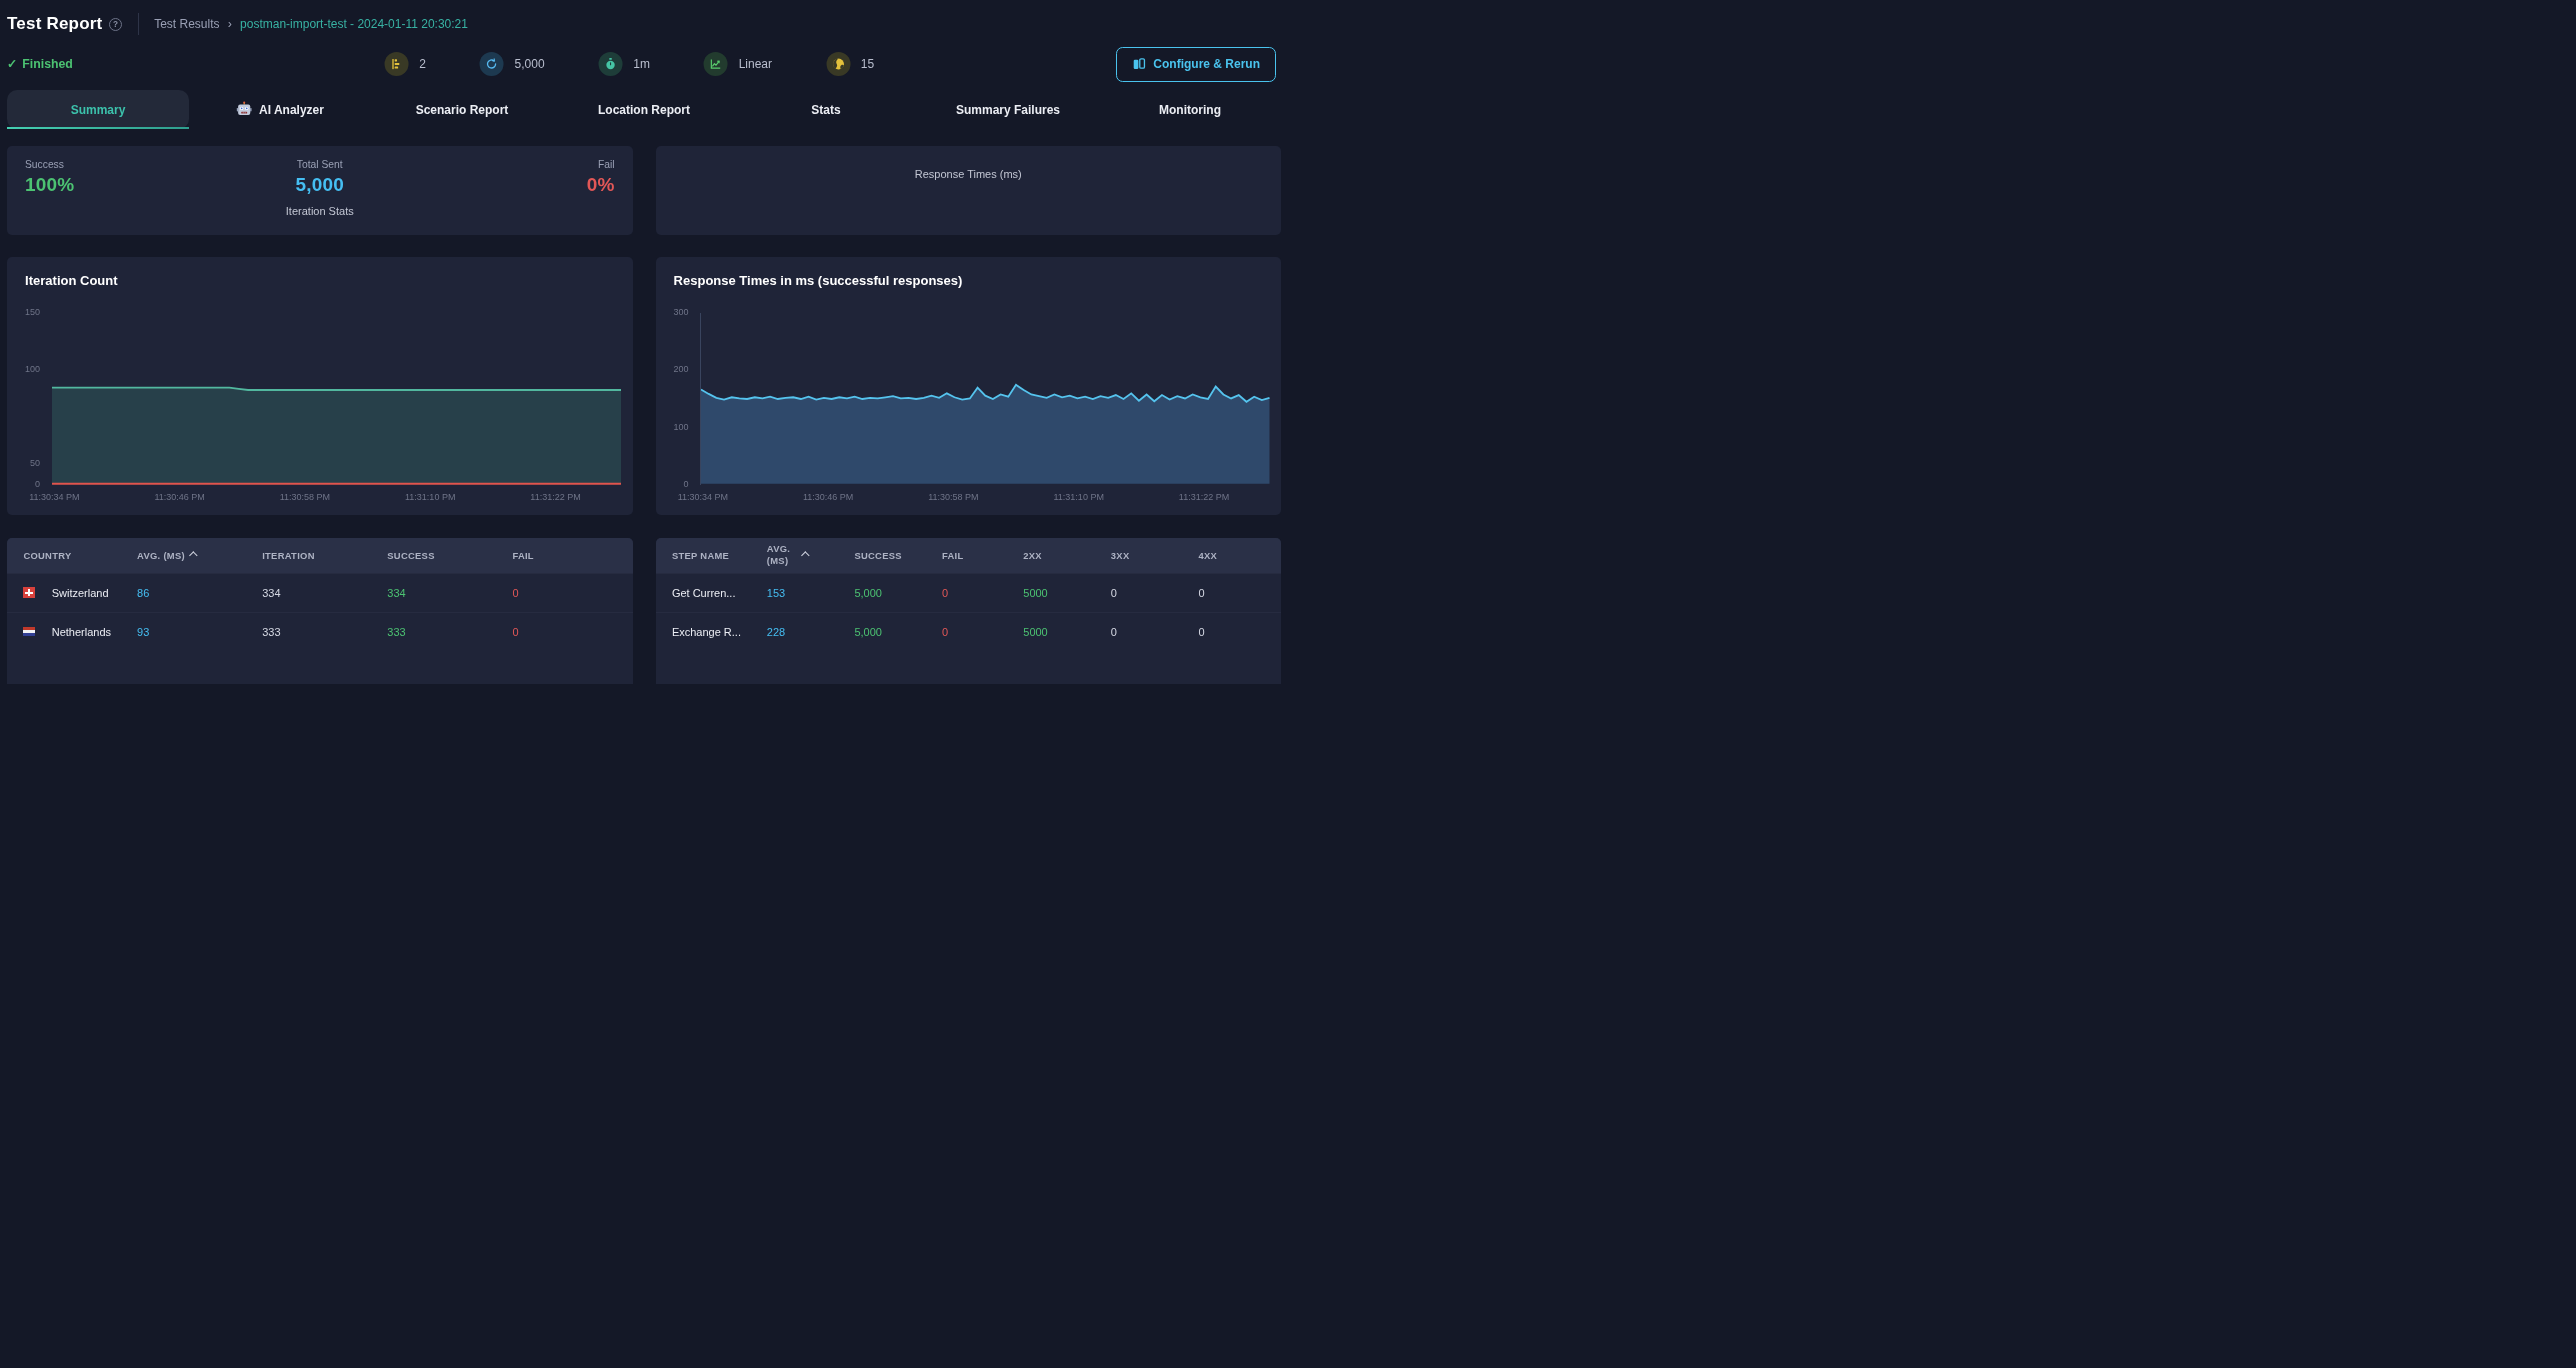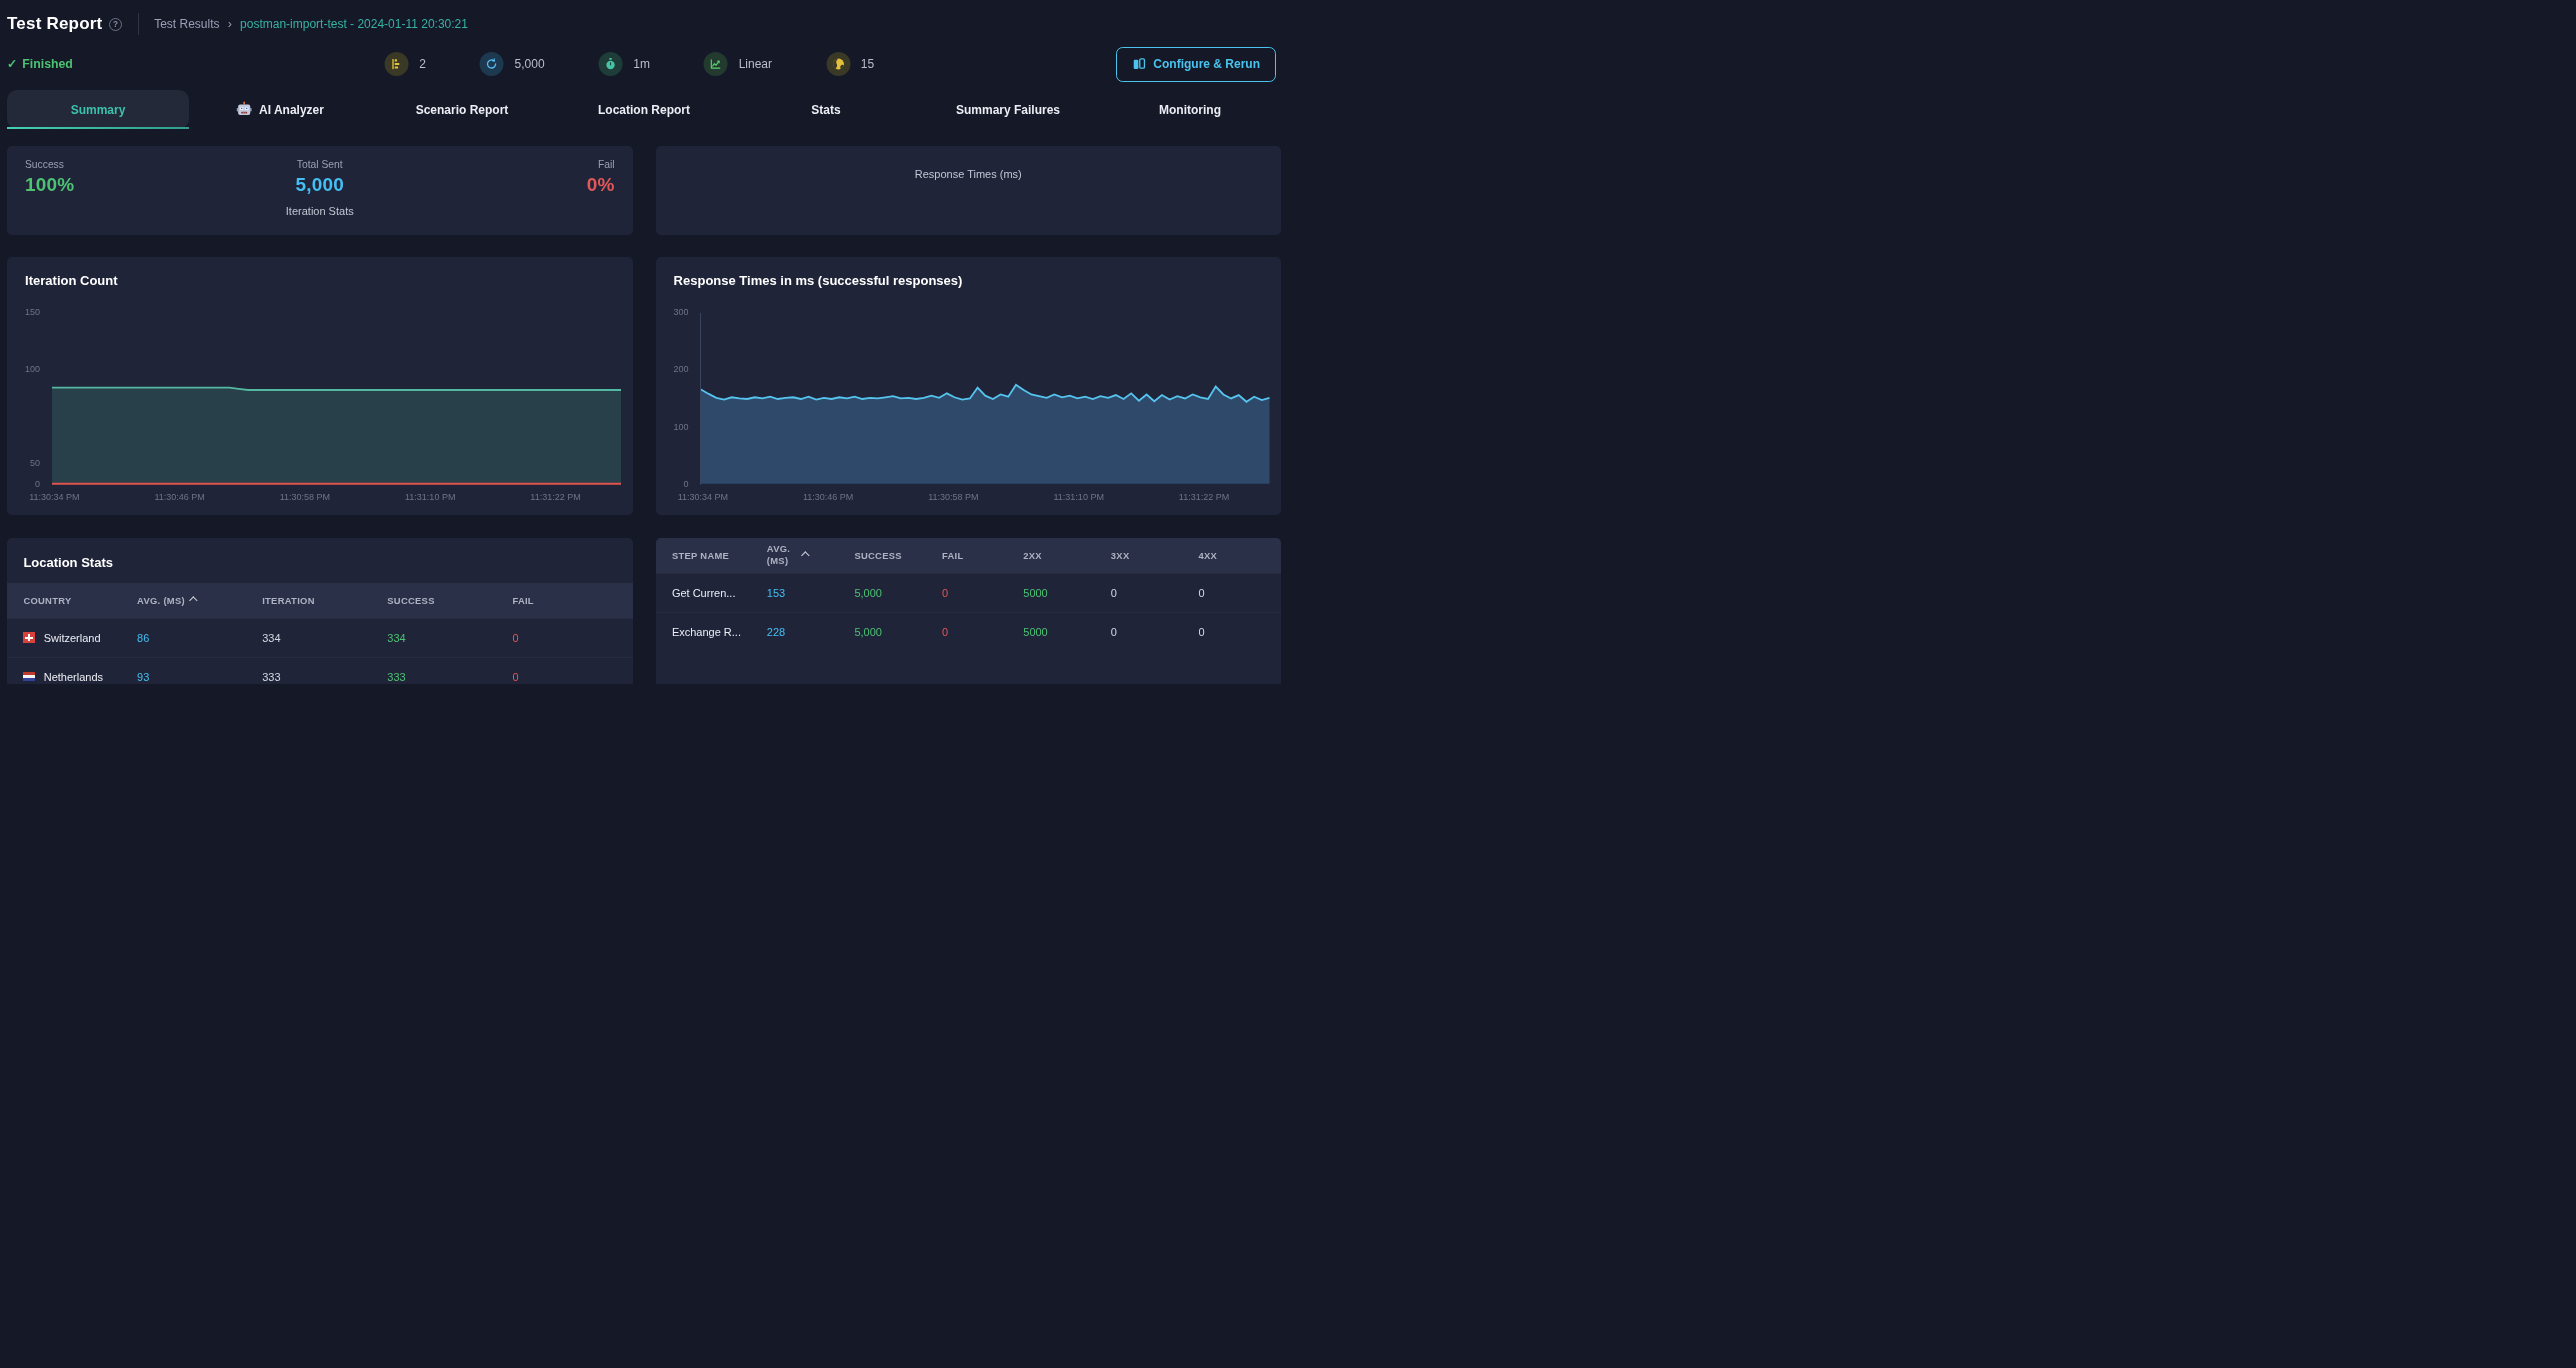--- a/index.html
+++ b/index.html
@@ -73,21 +73,21 @@
   .table-card { height:246px; padding:0; overflow:hidden; }
   .table-title { font-size:13px; font-weight:600; color:#ffffff; padding:17px 16.4px 13px; }
   .thead { background:#2a3047; display:grid; align-items:center; min-height:35px;
     font-size:9.4px; font-weight:700; color:#aeb3c4; letter-spacing:0.3px; padding:3.3px 0; }
   .thead > div { padding:0 5px; display:flex; align-items:center; gap:5.8px; }
   .trow { display:grid; align-items:center; height:39px; font-size:11px; color:#d6d9e4; border-top:0.8px solid #262b40; }
   .trow:first-of-type { border-top:none; }
   .trow > div { padding:0 5px; }
   .cols-loc { grid-template-columns:20% 20% 20% 20% 20%; }
   .cols-scn { grid-template-columns:17% 14% 14% 13% 14% 14% 14%; }
-  .first-col { padding-left:16.4px !important; display:flex; align-items:center; gap:8px; }
+  .first-col { padding-left:16.4px !important; display:flex; align-items:center; gap:16px; }
   .country-name, .step-name { color:#eceef4; }
   .caret-up { width:5.8px; height:5.8px; border-left:1.6px solid #cfd3de; border-top:1.6px solid #cfd3de;
     transform:rotate(45deg) translateY(0.8px); display:inline-block; flex:0 0 auto; }
   .flag { width:12.3px; height:12.3px; display:inline-flex; align-items:center; flex:0 0 auto; }
   .flag-ch { width:11.5px; height:11.5px; background:#d8413c; position:relative; }
   .flag-ch::before { content:""; position:absolute; left:5px; top:2.1px; width:2.1px; height:7.4px; background:#fff; }
   .flag-ch::after { content:""; position:absolute; left:2.1px; top:5px; width:7.4px; height:2.1px; background:#fff; }
   .flag-nl { width:11.5px; height:9px; background:linear-gradient(#c0392b 33%, #f2f3f5 33%, #f2f3f5 66%, #324095 66%); }
   .wrap2 { line-height:1.25; }
 </style>
@@ -288,21 +288,20 @@
           <div class="xtick" style="left: 44.5%;">11:30:58 PM</div>
           <div class="xtick" style="left: 66.5%;">11:31:10 PM</div>
           <div class="xtick" style="left: 88.5%;">11:31:22 PM</div>
         </div>
     </div>
   </div>
 
   <div class="grid2 grid-tables">
 
     <div class="card table-card">
-      <div class="table-title">Location Stats</div>
       <div class="thead cols-loc">
         <div class="first-col">COUNTRY</div>
         <div>
             <span>AVG. (MS)</span>
             <span class="caret-up"></span>
           </div>
         <div>ITERATION</div>
         <div>SUCCESS</div>
         <div>FAIL</div>
       </div>

